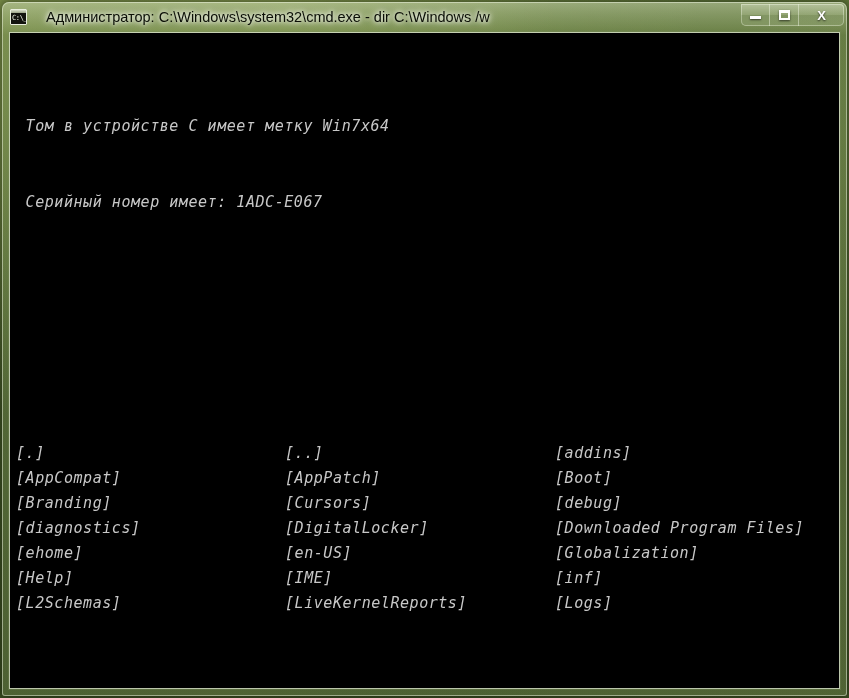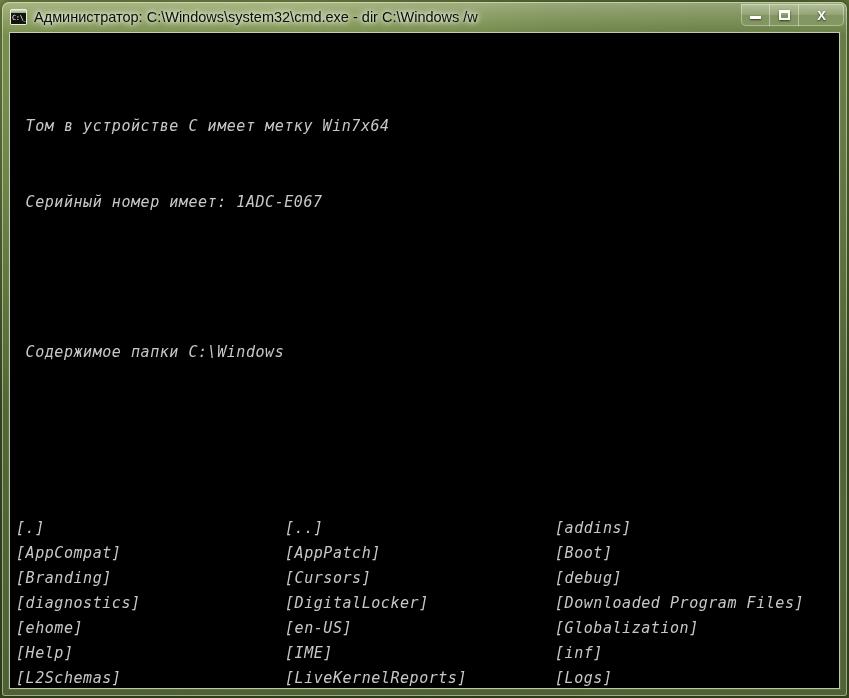--- a/index.html
+++ b/index.html
@@ -85,21 +85,21 @@
     left: 1px;
     top: 4px;
     font-family: "DejaVu Sans Mono", monospace;
     font-size: 7px;
     line-height: 8px;
     color: #f2f6e8;
     letter-spacing: -0.4px;
   }
 
   #title-text {
-    margin-left: 7px;
+    margin-left: 19px;
     font-size: 14.5px;
     color: #0b0f06;
     white-space: nowrap;
     text-shadow:
       0 0 4px rgba(255,255,255,0.95),
       0 0 7px rgba(255,255,255,0.75),
       0 0 11px rgba(255,255,255,0.55);
   }
 
   
@@ -227,21 +227,20 @@
       </div>
     </div>
   </div>
 
   <div id="console-outer">
     <div id="console">
 
       <div class="line"> Том в устройстве C имеет метку Win7x64</div>
       <div class="line"> Серийный номер имеет: 1ADC-E067</div>
       <div class="blank"></div>
-      <div class="line"> Содержимое папки C:\Windows</div>
       <div class="blank"></div>
 
       <div id="listing"><div class="dir-row"><span class="cell c1">[.]</span><span class="cell c2">[..]</span><span class="cell c3">[addins]</span></div><div class="dir-row"><span class="cell c1">[AppCompat]</span><span class="cell c2">[AppPatch]</span><span class="cell c3">[Boot]</span></div><div class="dir-row"><span class="cell c1">[Branding]</span><span class="cell c2">[Cursors]</span><span class="cell c3">[debug]</span></div><div class="dir-row"><span class="cell c1">[diagnostics]</span><span class="cell c2">[DigitalLocker]</span><span class="cell c3">[Downloaded Program Files]</span></div><div class="dir-row"><span class="cell c1">[ehome]</span><span class="cell c2">[en-US]</span><span class="cell c3">[Globalization]</span></div><div class="dir-row"><span class="cell c1">[Help]</span><span class="cell c2">[IME]</span><span class="cell c3">[inf]</span></div><div class="dir-row"><span class="cell c1">[L2Schemas]</span><span class="cell c2">[LiveKernelReports]</span><span class="cell c3">[Logs]</span></div></div>
 
       
 
     </div>
   </div>
 
 </div>

